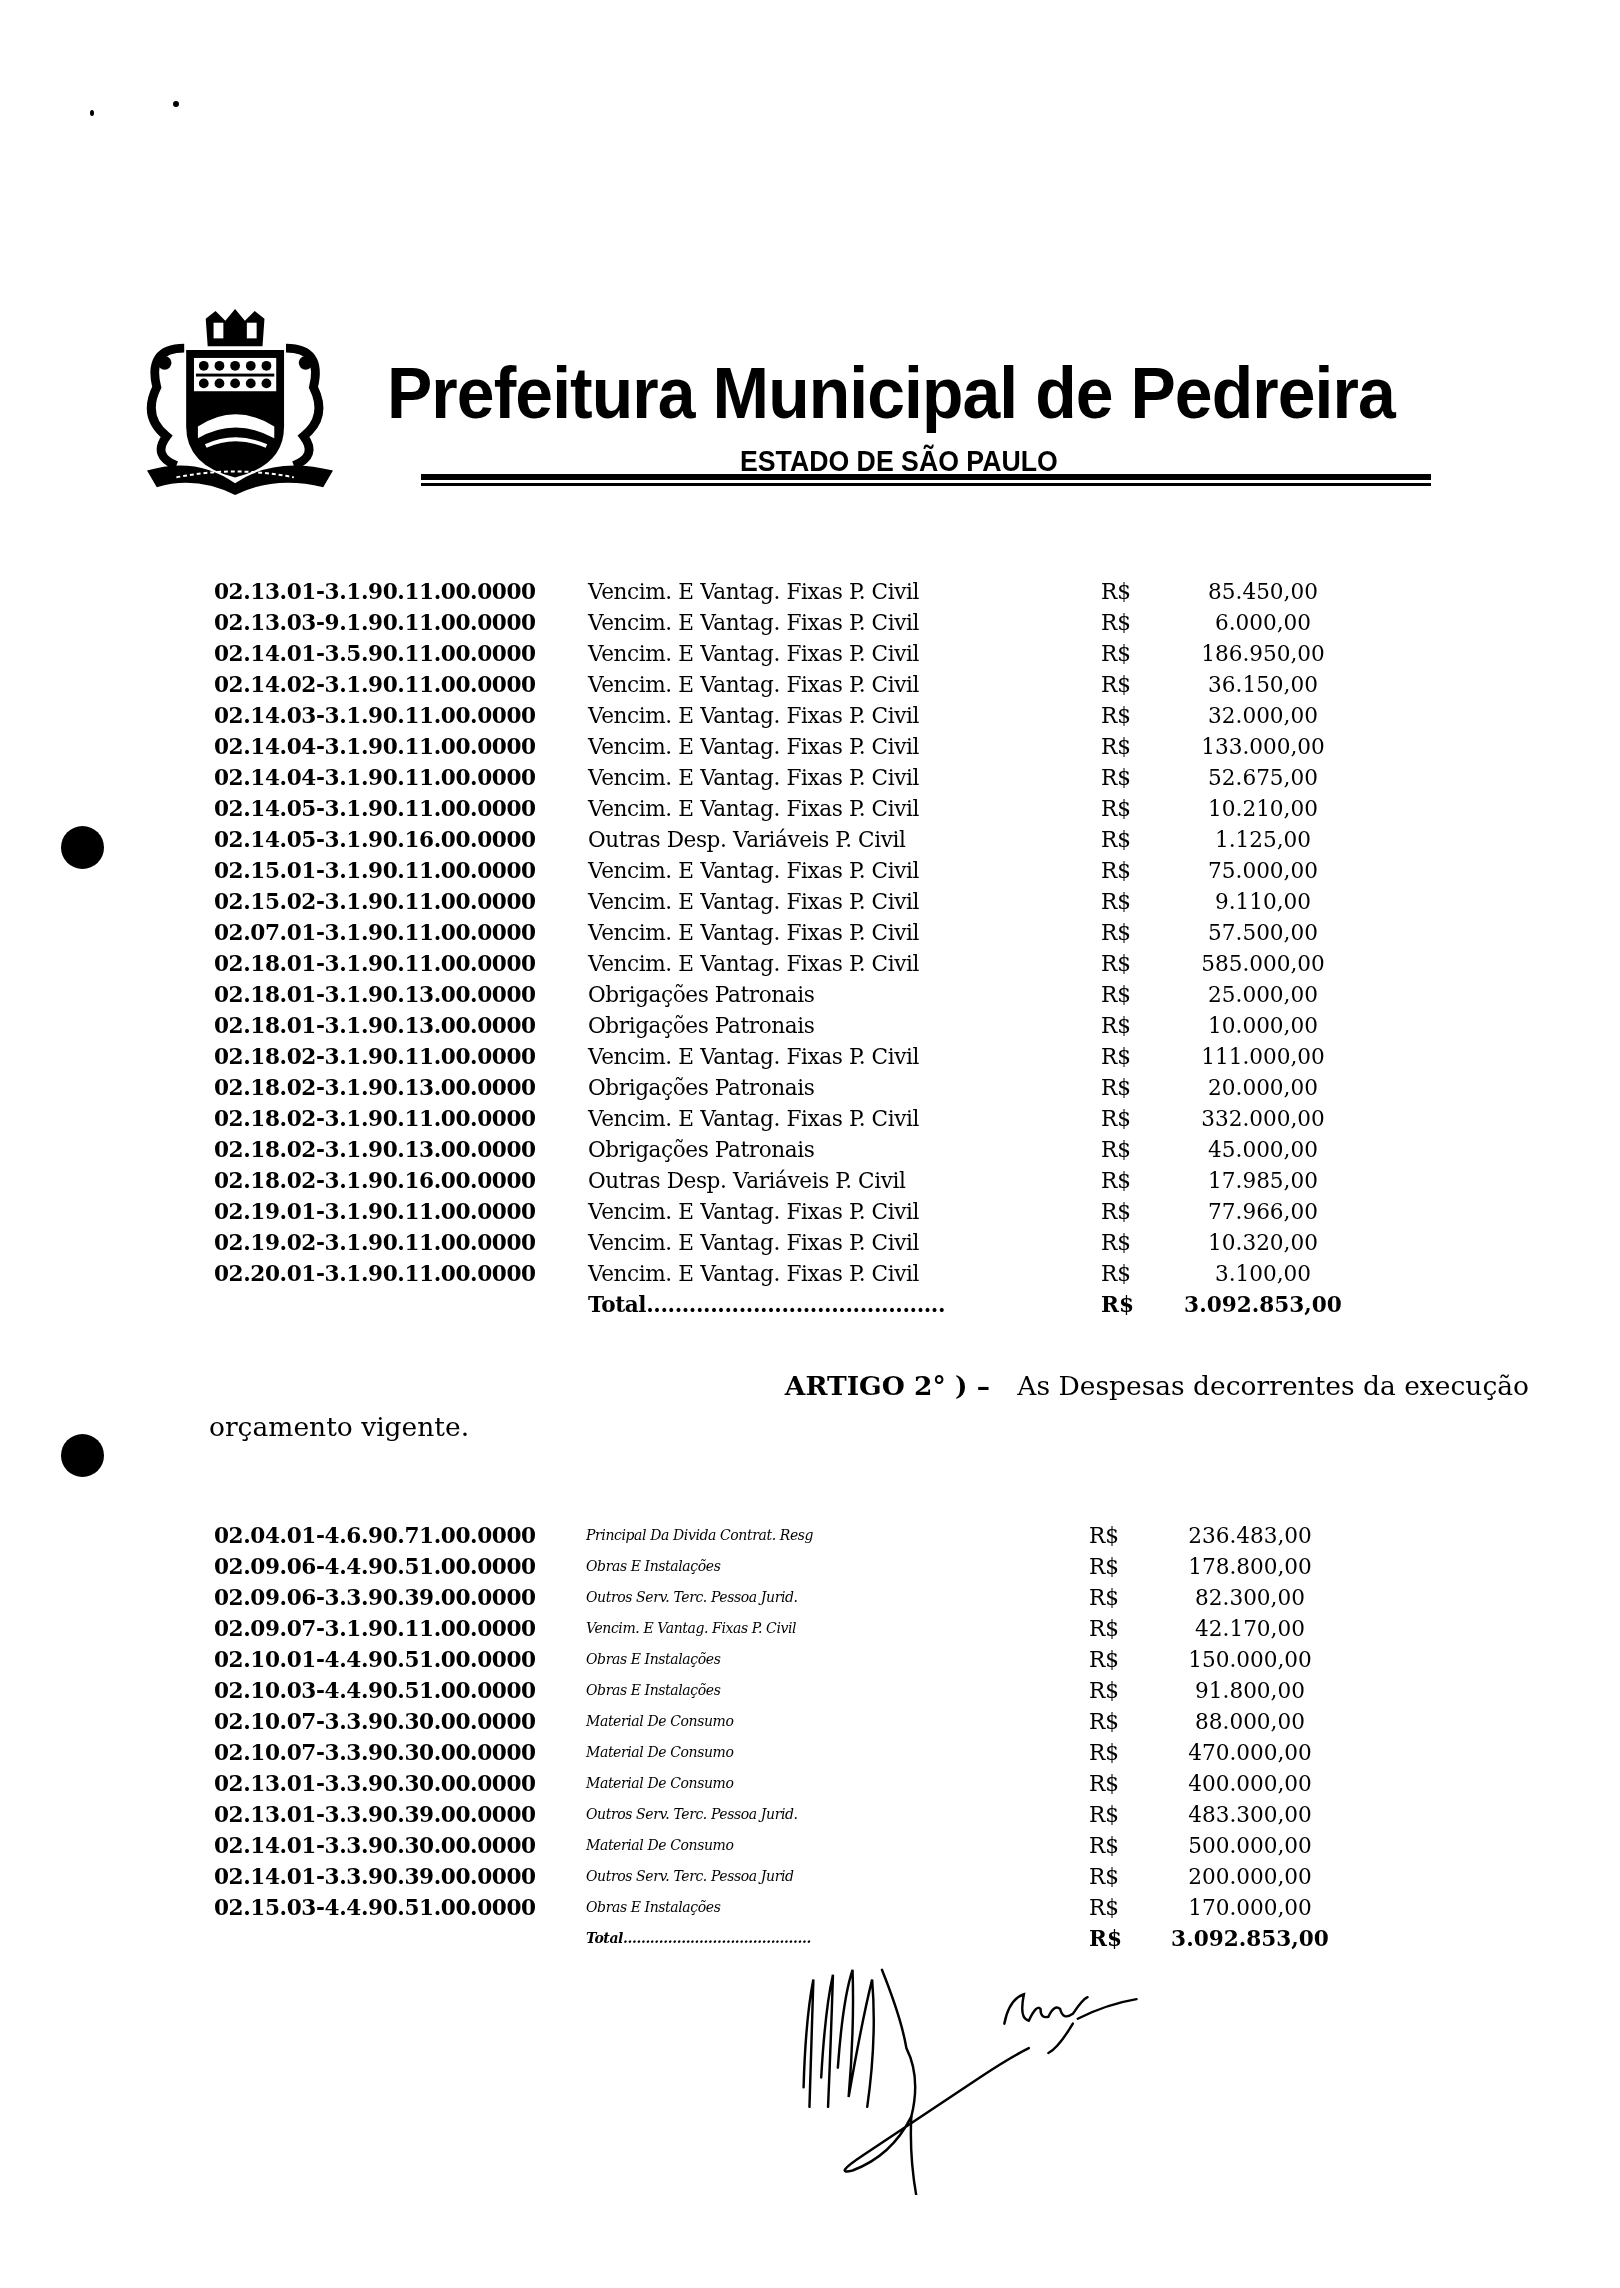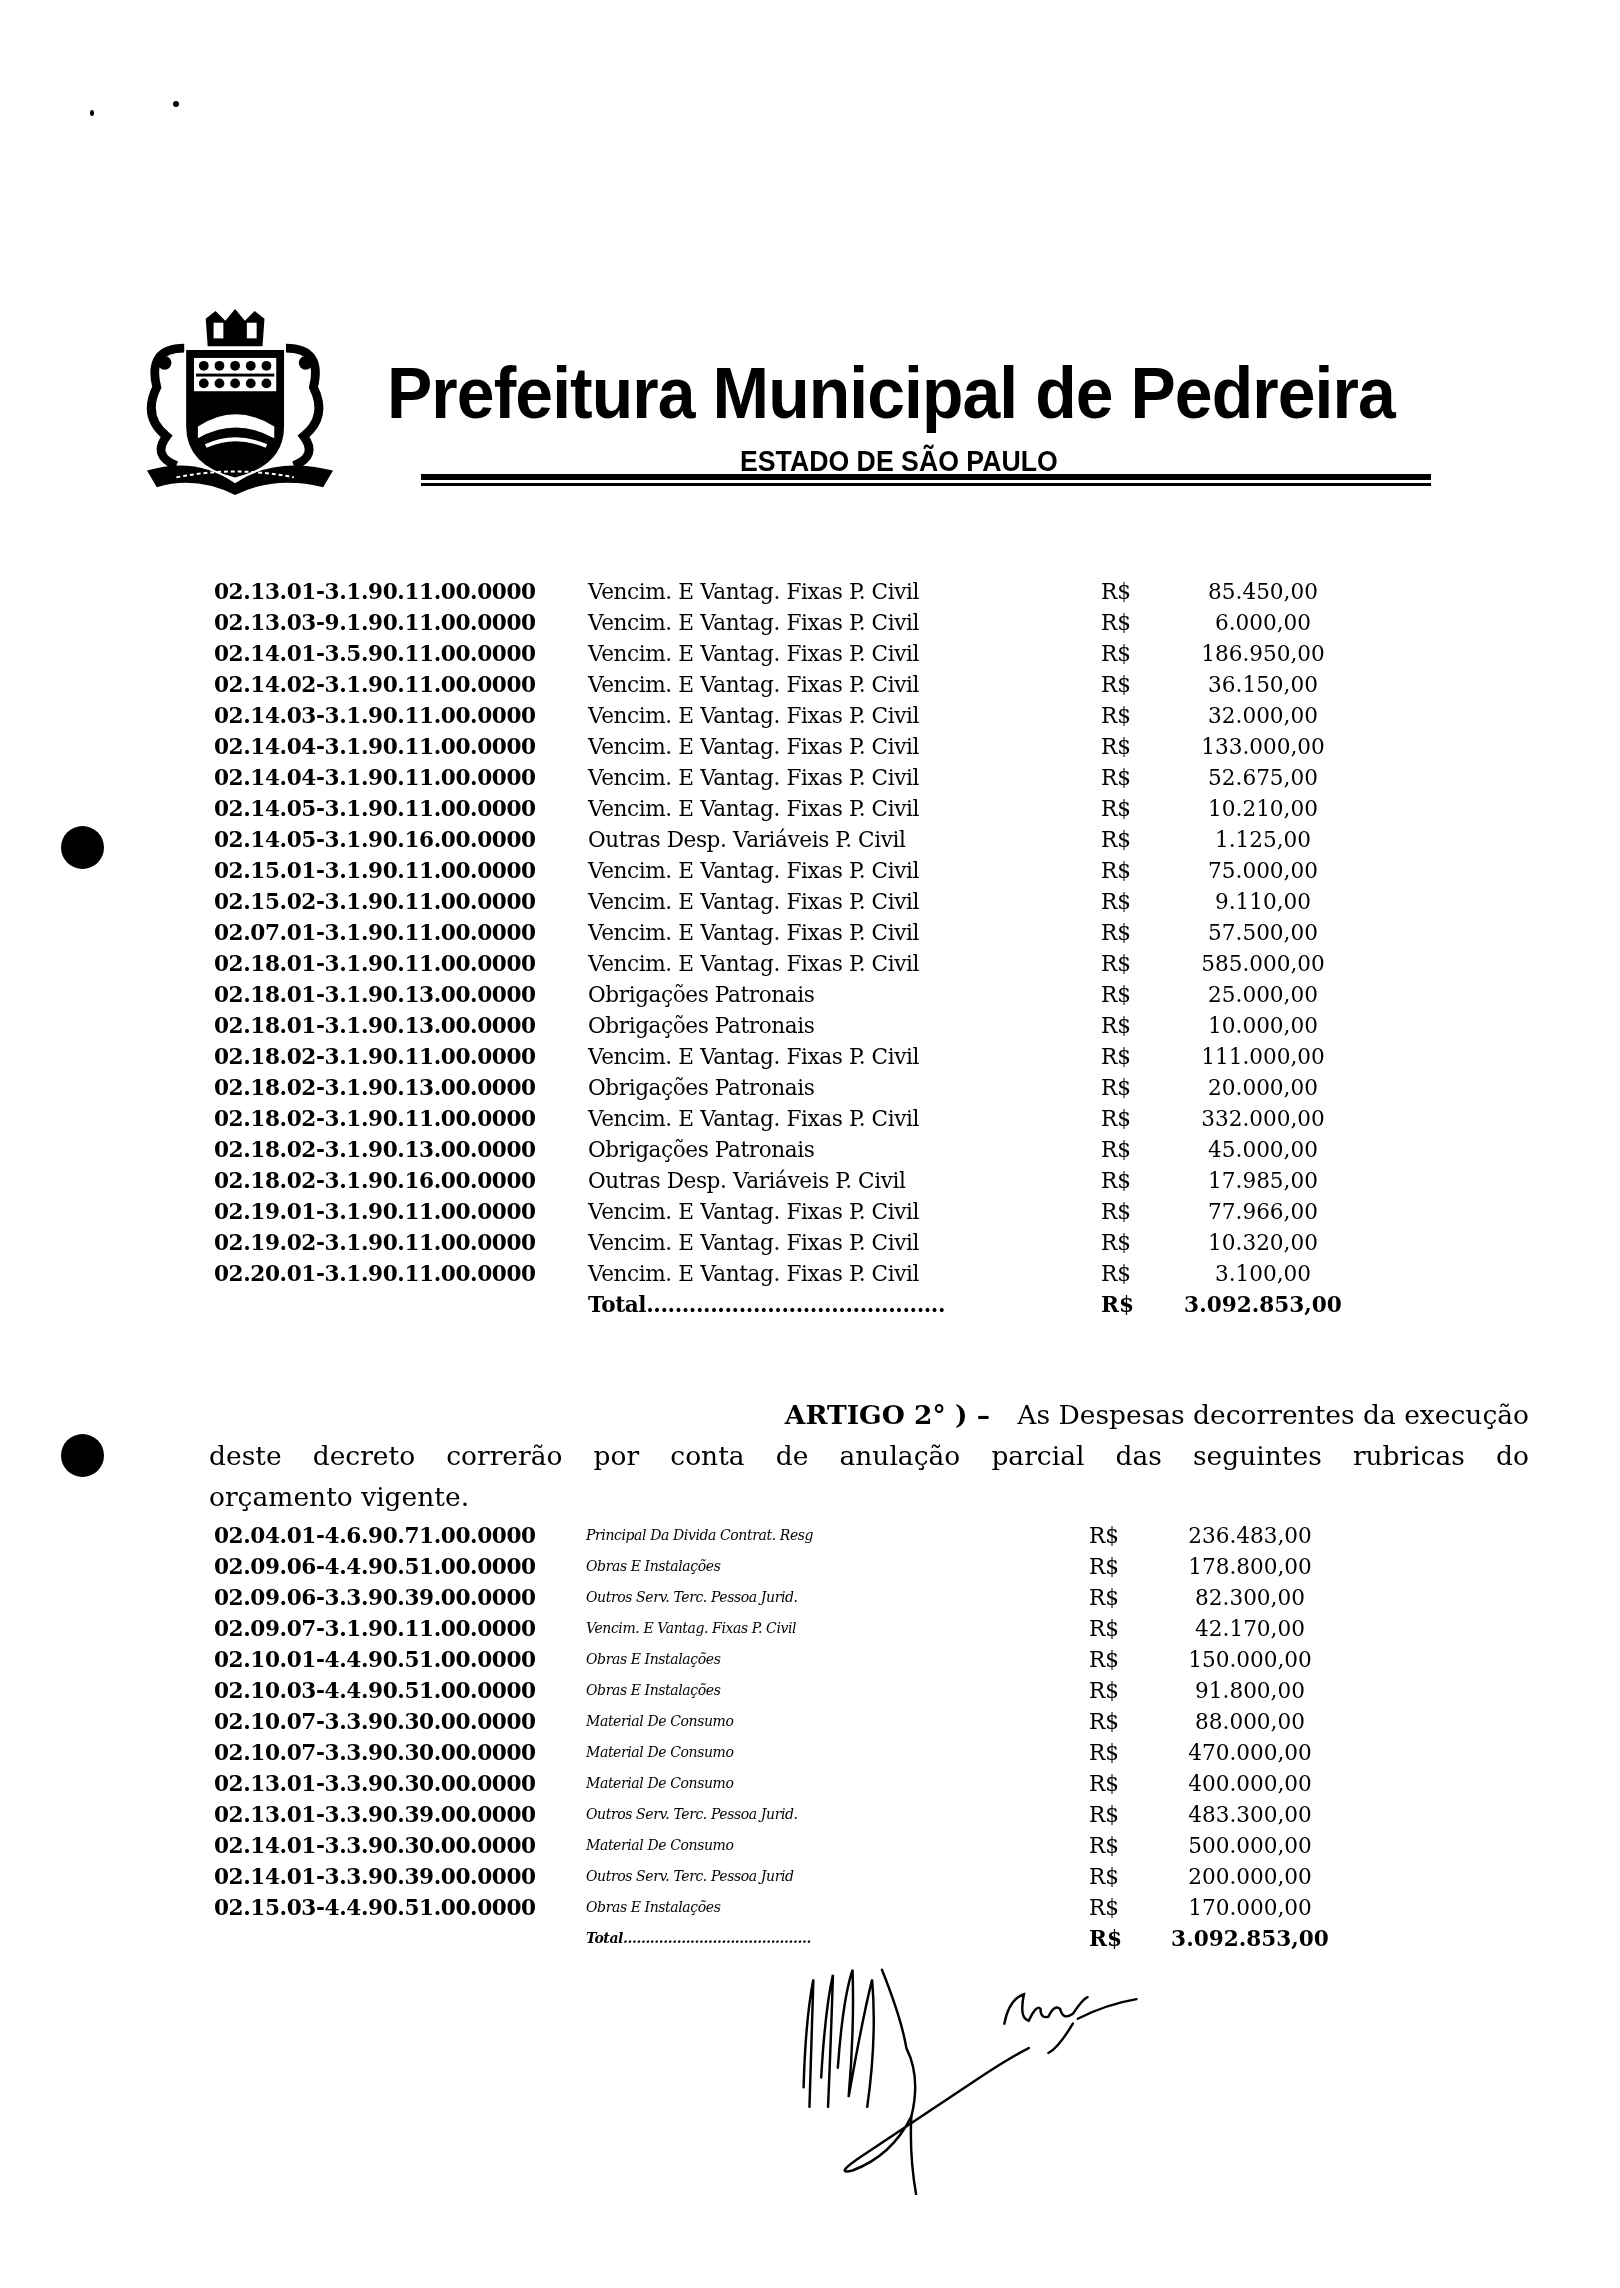--- a/index.html
+++ b/index.html
@@ -30,21 +30,21 @@
   #t1 .c-desc { left: 374px; }
   #t1 .c-cur  { left: 887px; }
   #t1 .c-val  { left: 951px; }
 
   #t2 { left: 214px; top: 1520px; }
   #t2 .c-desc { left: 372px; font-size: 14px; font-style: italic; }
   #t2 .c-cur  { left: 875px; }
   #t2 .c-val  { left: 938px; }
 
   
-  .para { position: absolute; left: 209px; top: 1394px; width: 1320px; font-family: "DejaVu Serif", serif; font-size: 26.5px; line-height: 41px; }
+  .para { position: absolute; left: 209px; top: 1365px; width: 1320px; font-family: "DejaVu Serif", serif; font-size: 26.5px; line-height: 41px; }
   .para .l1 { text-align: right; padding-right: 0; }
   .para .l2 { text-align: justify; text-align-last: justify; }
   .para .art { font-weight: bold; }
   .para .gap { display: inline-block; width: 27.4px; }
 
   .sig { position: absolute; left: 784px; top: 1960px; width: 470px; height: 235px; }
 </style>
 </head>
 <body>
 
@@ -234,21 +234,20 @@
     </div>
   <div class="row total">
       <span class="c-desc">Total..........................................</span>
       <span class="c-cur">R$</span>
       <span class="c-val">3.092.853,00</span>
     </div>
 </div>
 
 <div class="para">
   <div class="l1"><span class="art">ARTIGO 2° ) –</span><span class="gap"></span><span>As Despesas decorrentes da execução</span></div>
-  <div class="l2">deste decreto correrão por conta de anulação parcial das seguintes rubricas do</div>
   <div>orçamento vigente.</div>
 </div>
 
 <div class="tbl" id="t2">
   <div class="row">
       <span class="c-code">02.04.01-4.6.90.71.00.0000</span>
       <span class="c-desc">Principal Da Divida Contrat. Resg</span>
       <span class="c-cur">R$</span>
       <span class="c-val">236.483,00</span>
     </div>

